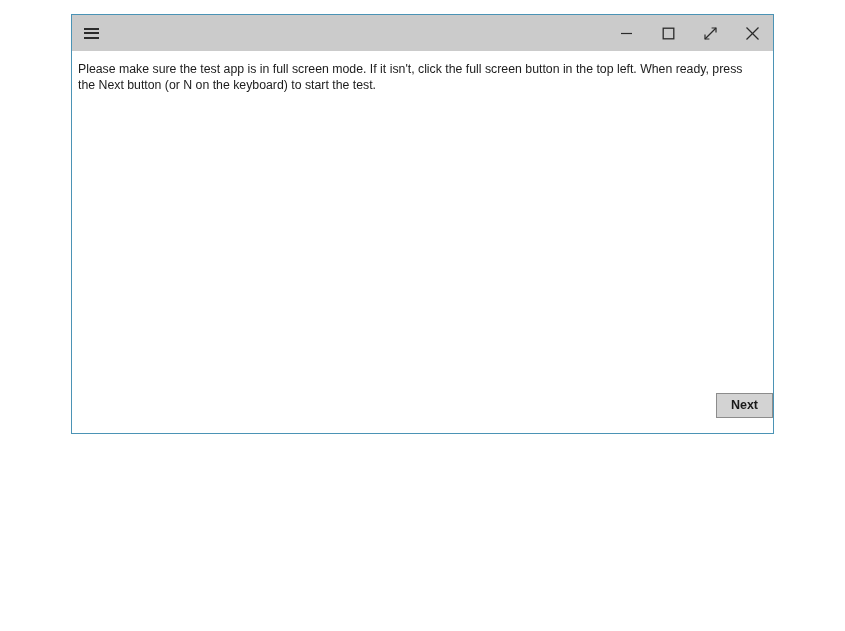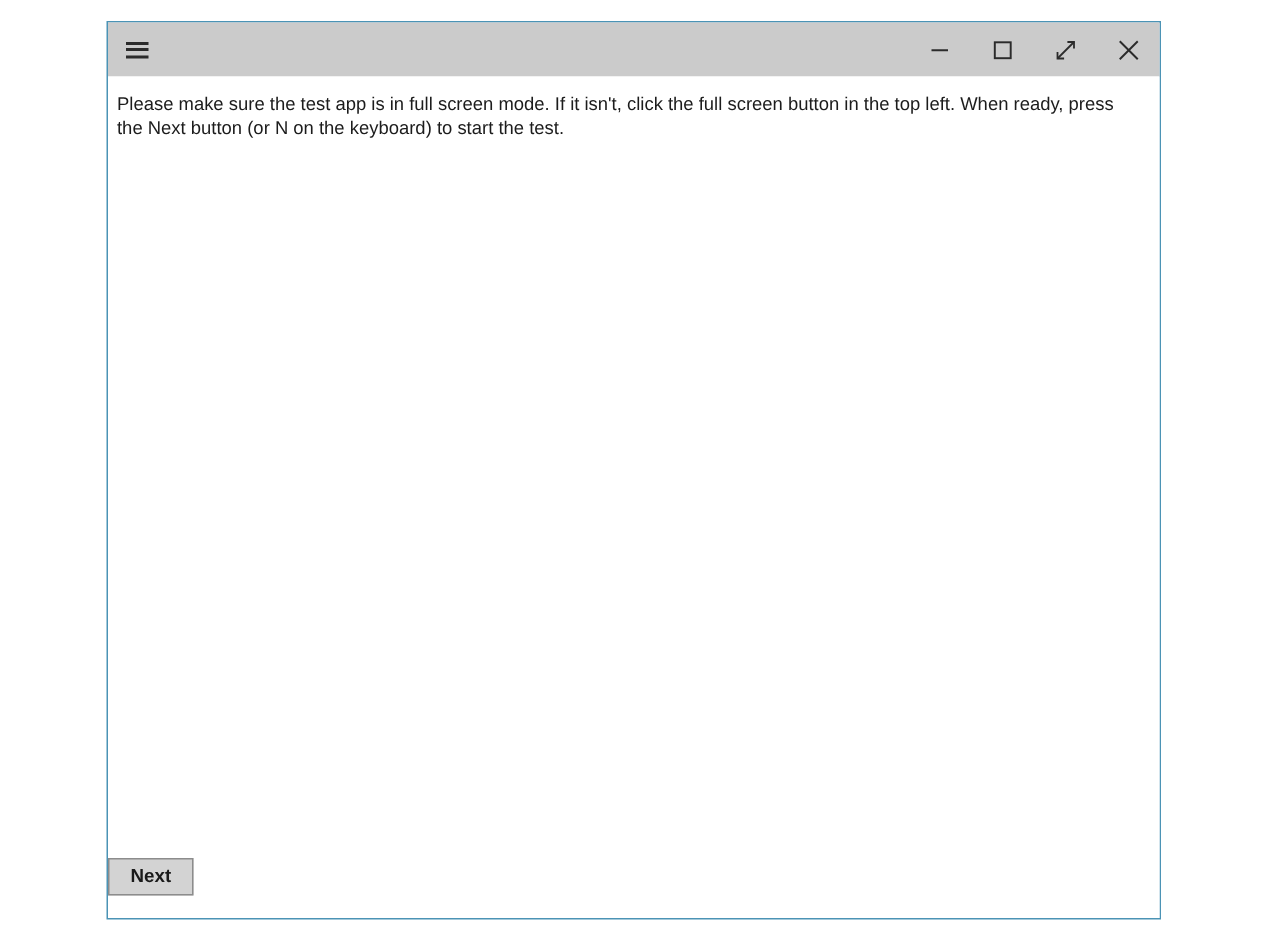--- a/index.html
+++ b/index.html
@@ -12,21 +12,21 @@
     background: #ffffff;
     font-family: "Liberation Sans", sans-serif;
     overflow: hidden;
   }
 
   #app-window {
     position: absolute;
     left: 71px;
     top: 14px;
     width: 703px;
-    height: 599px;
+    height: 420px;
     box-sizing: border-box;
     border: 1px solid #4b93b5;
     background: #ffffff;
     display: flex;
     flex-direction: column;
   }
 
   
   #title-bar {
     height: 36px;
@@ -92,21 +92,21 @@
     color: #1c1c1c;
     letter-spacing: 0.0px;
     max-width: 700px;
   }
 
   #spacer { flex: 1 1 auto; }
 
   #footer {
     display: flex;
     align-items: center;
-    justify-content: flex-start;
+    justify-content: flex-end;
     padding-bottom: 6px;
     height: 44px;
   }
 
   #next-button {
     font-family: "Liberation Sans", sans-serif;
     font-size: 12.5px;
     font-weight: bold;
     color: #1a1a1a;
     background: #d3d3d3;

